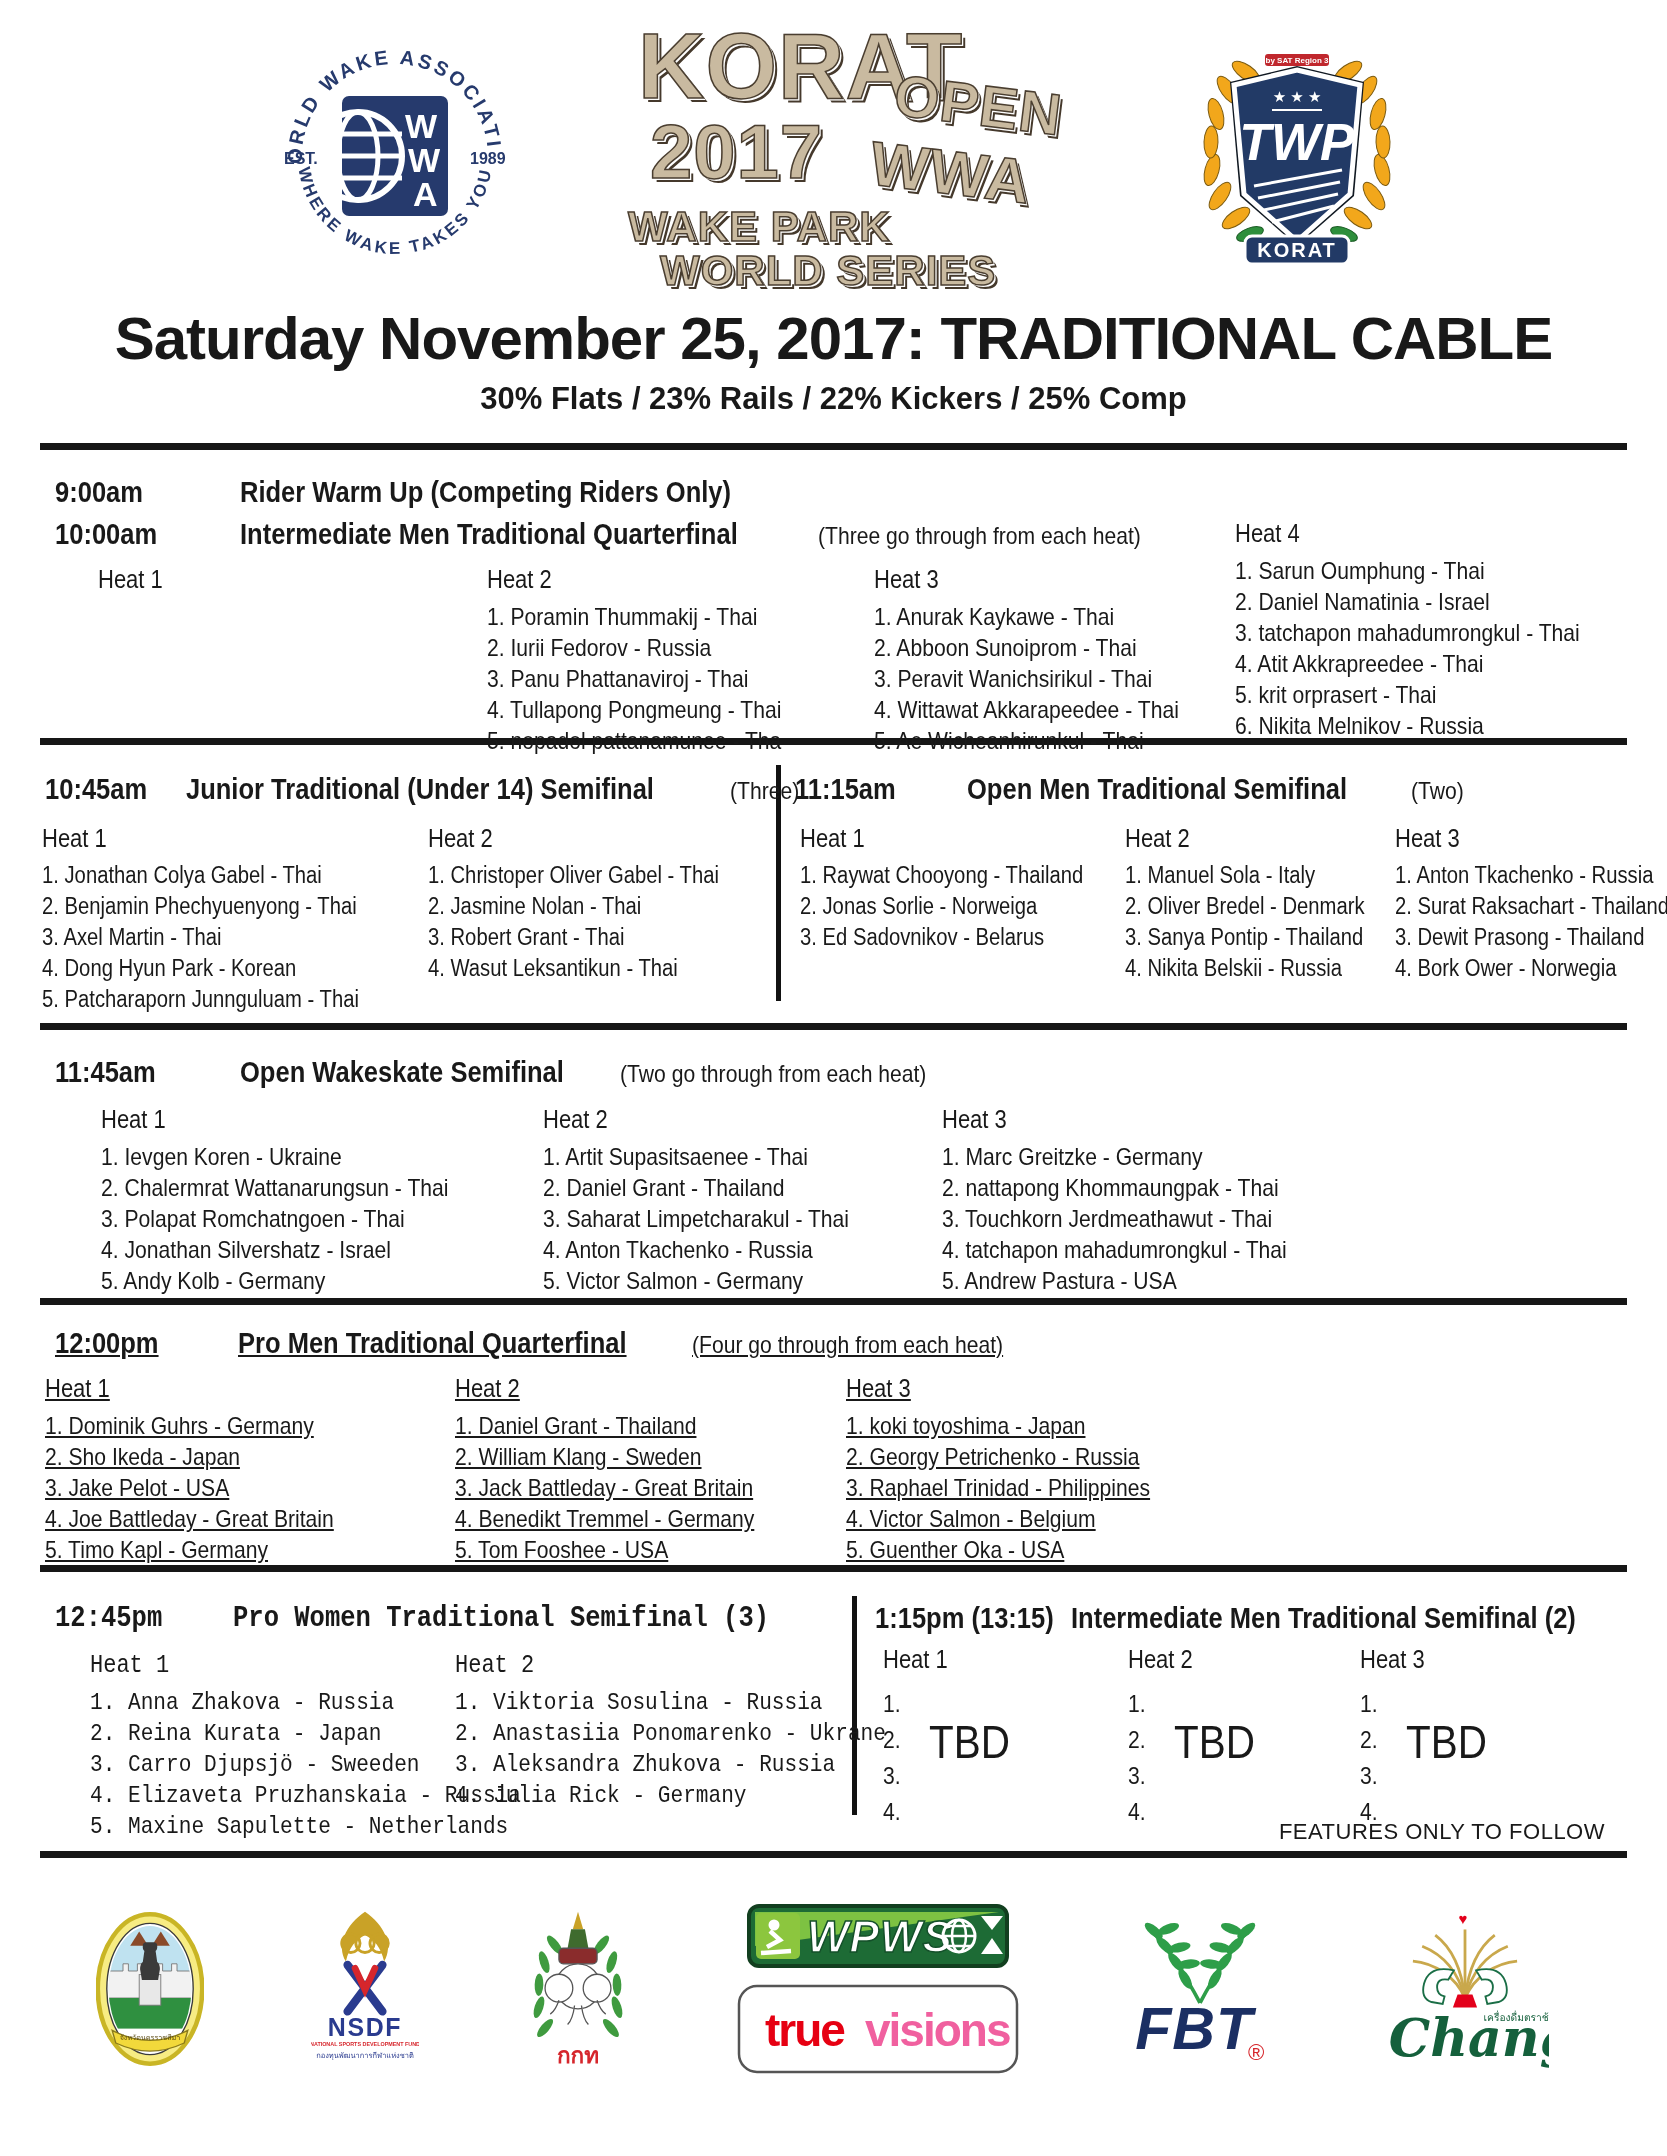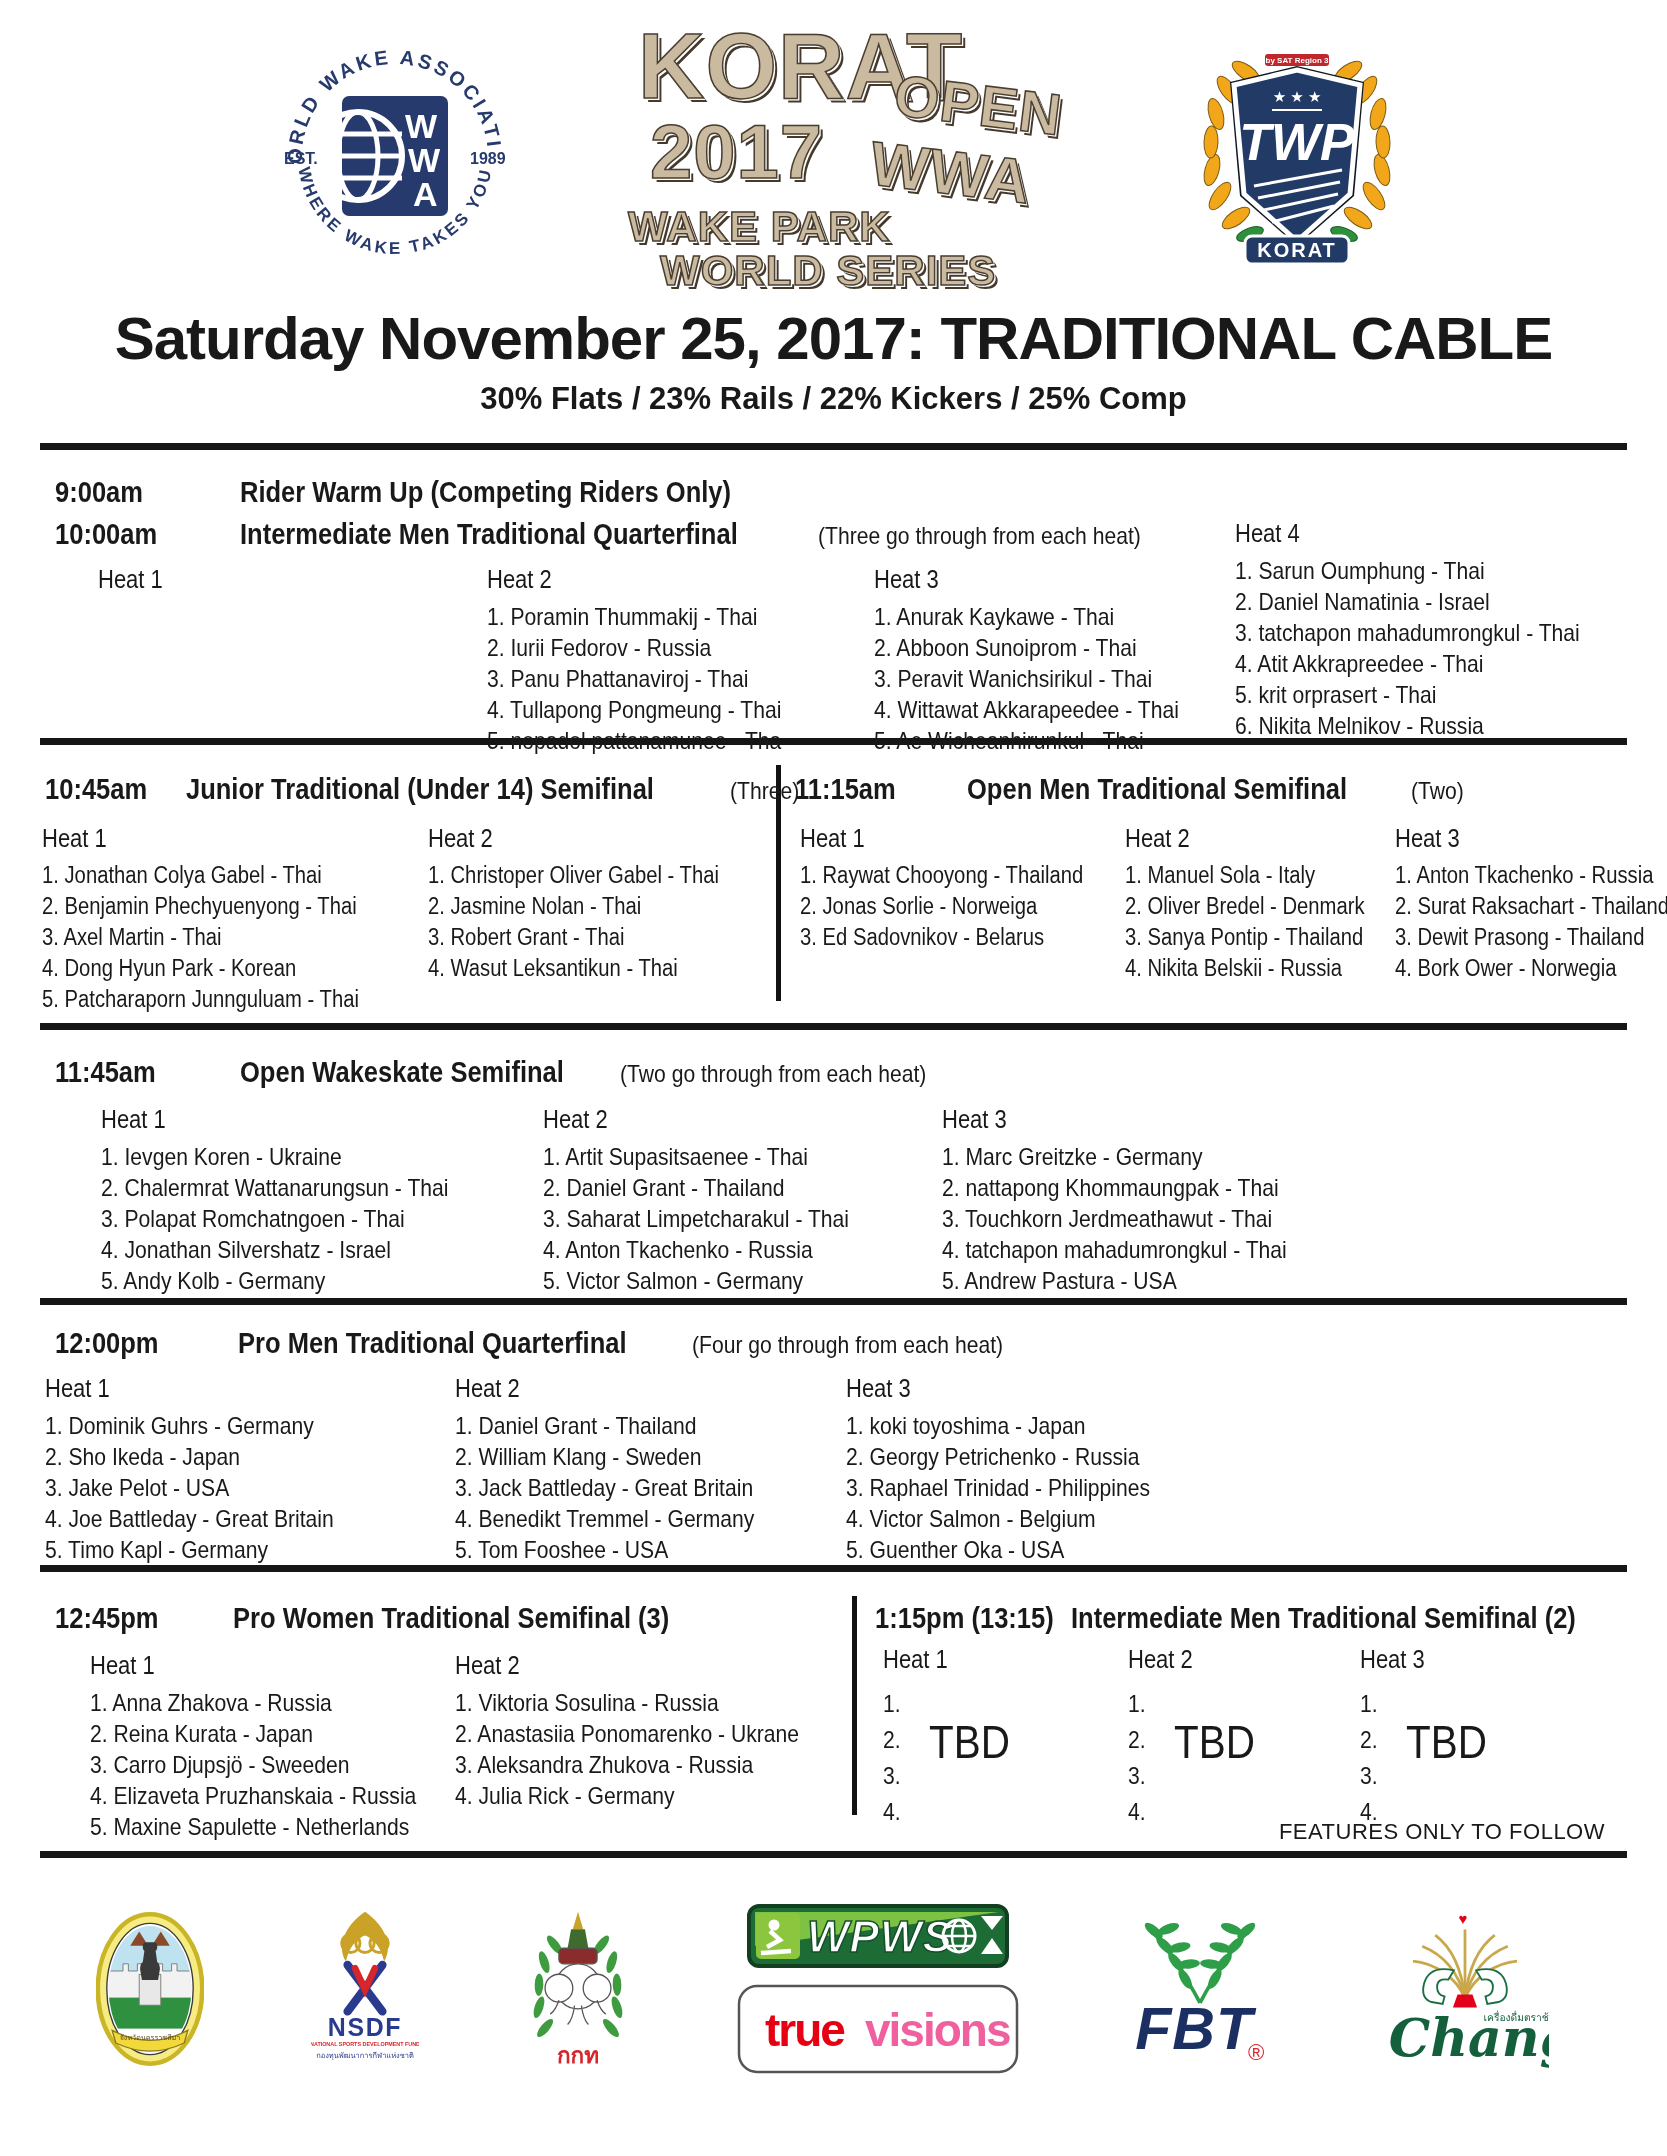--- a/index.html
+++ b/index.html
@@ -64,29 +64,29 @@
   .sec2-right .h1c { width:325px; } .sec2-right .h2c { width:270px; }
   .sec2 ul.riders li { font-size:23px; }
 
   
   .sec3 { height:268px; padding:26px 0 0 55px; }
   .sec3 .time { width:185px; }
   .sec3 .heats { margin-top:16px; padding-left:46px; }
   .sec3 .h1c { width:442px; } .sec3 .h2c { width:399px; }
 
   
-  .sec4 { height:260px; padding:22px 0 0 55px; }
+  .sec4 { height:260px; padding:22px 0 0 55px;text-decoration:underline; }
   .sec4 .time { width:183px; }
   .sec4 .heats { margin-top:14px; margin-left:-10px; }
   .sec4 .h1c { width:410px; } .sec4 .h2c { width:391px; }
 
   
   .sec5 { height:279px; display:flex; }
   .sec5 .vdiv { position:absolute; left:852px; top:24px; bottom:36px; width:5px; background:#121212; }
-  .sec5-left { width:856px; padding:30px 0 0 55px; }
+  .sec5-left { width:856px; padding:30px 0 0 55px;font-family:Liberation Mono, monospace; }
   .sec5-left .time { width:178px; }
   .sec5-left .heats { margin-top:16px; margin-left:35px; }
   .sec5-left .h1c { width:365px; }
   .sec5-right { flex:1; padding:30px 0 0 19px; }
   .sec5-right .time { width:196px; }
   .sec5-right .heats { margin-top:10px; margin-left:8px; }
   .sec5-right .h1c { width:245px; } .sec5-right .h2c { width:232px; }
   .tbd-row { display:flex; }
   .tbd-row ul.riders li { line-height:36px; }
   .tbd { font-size:46px; font-weight:500; margin:36px 0 0 26px; }

